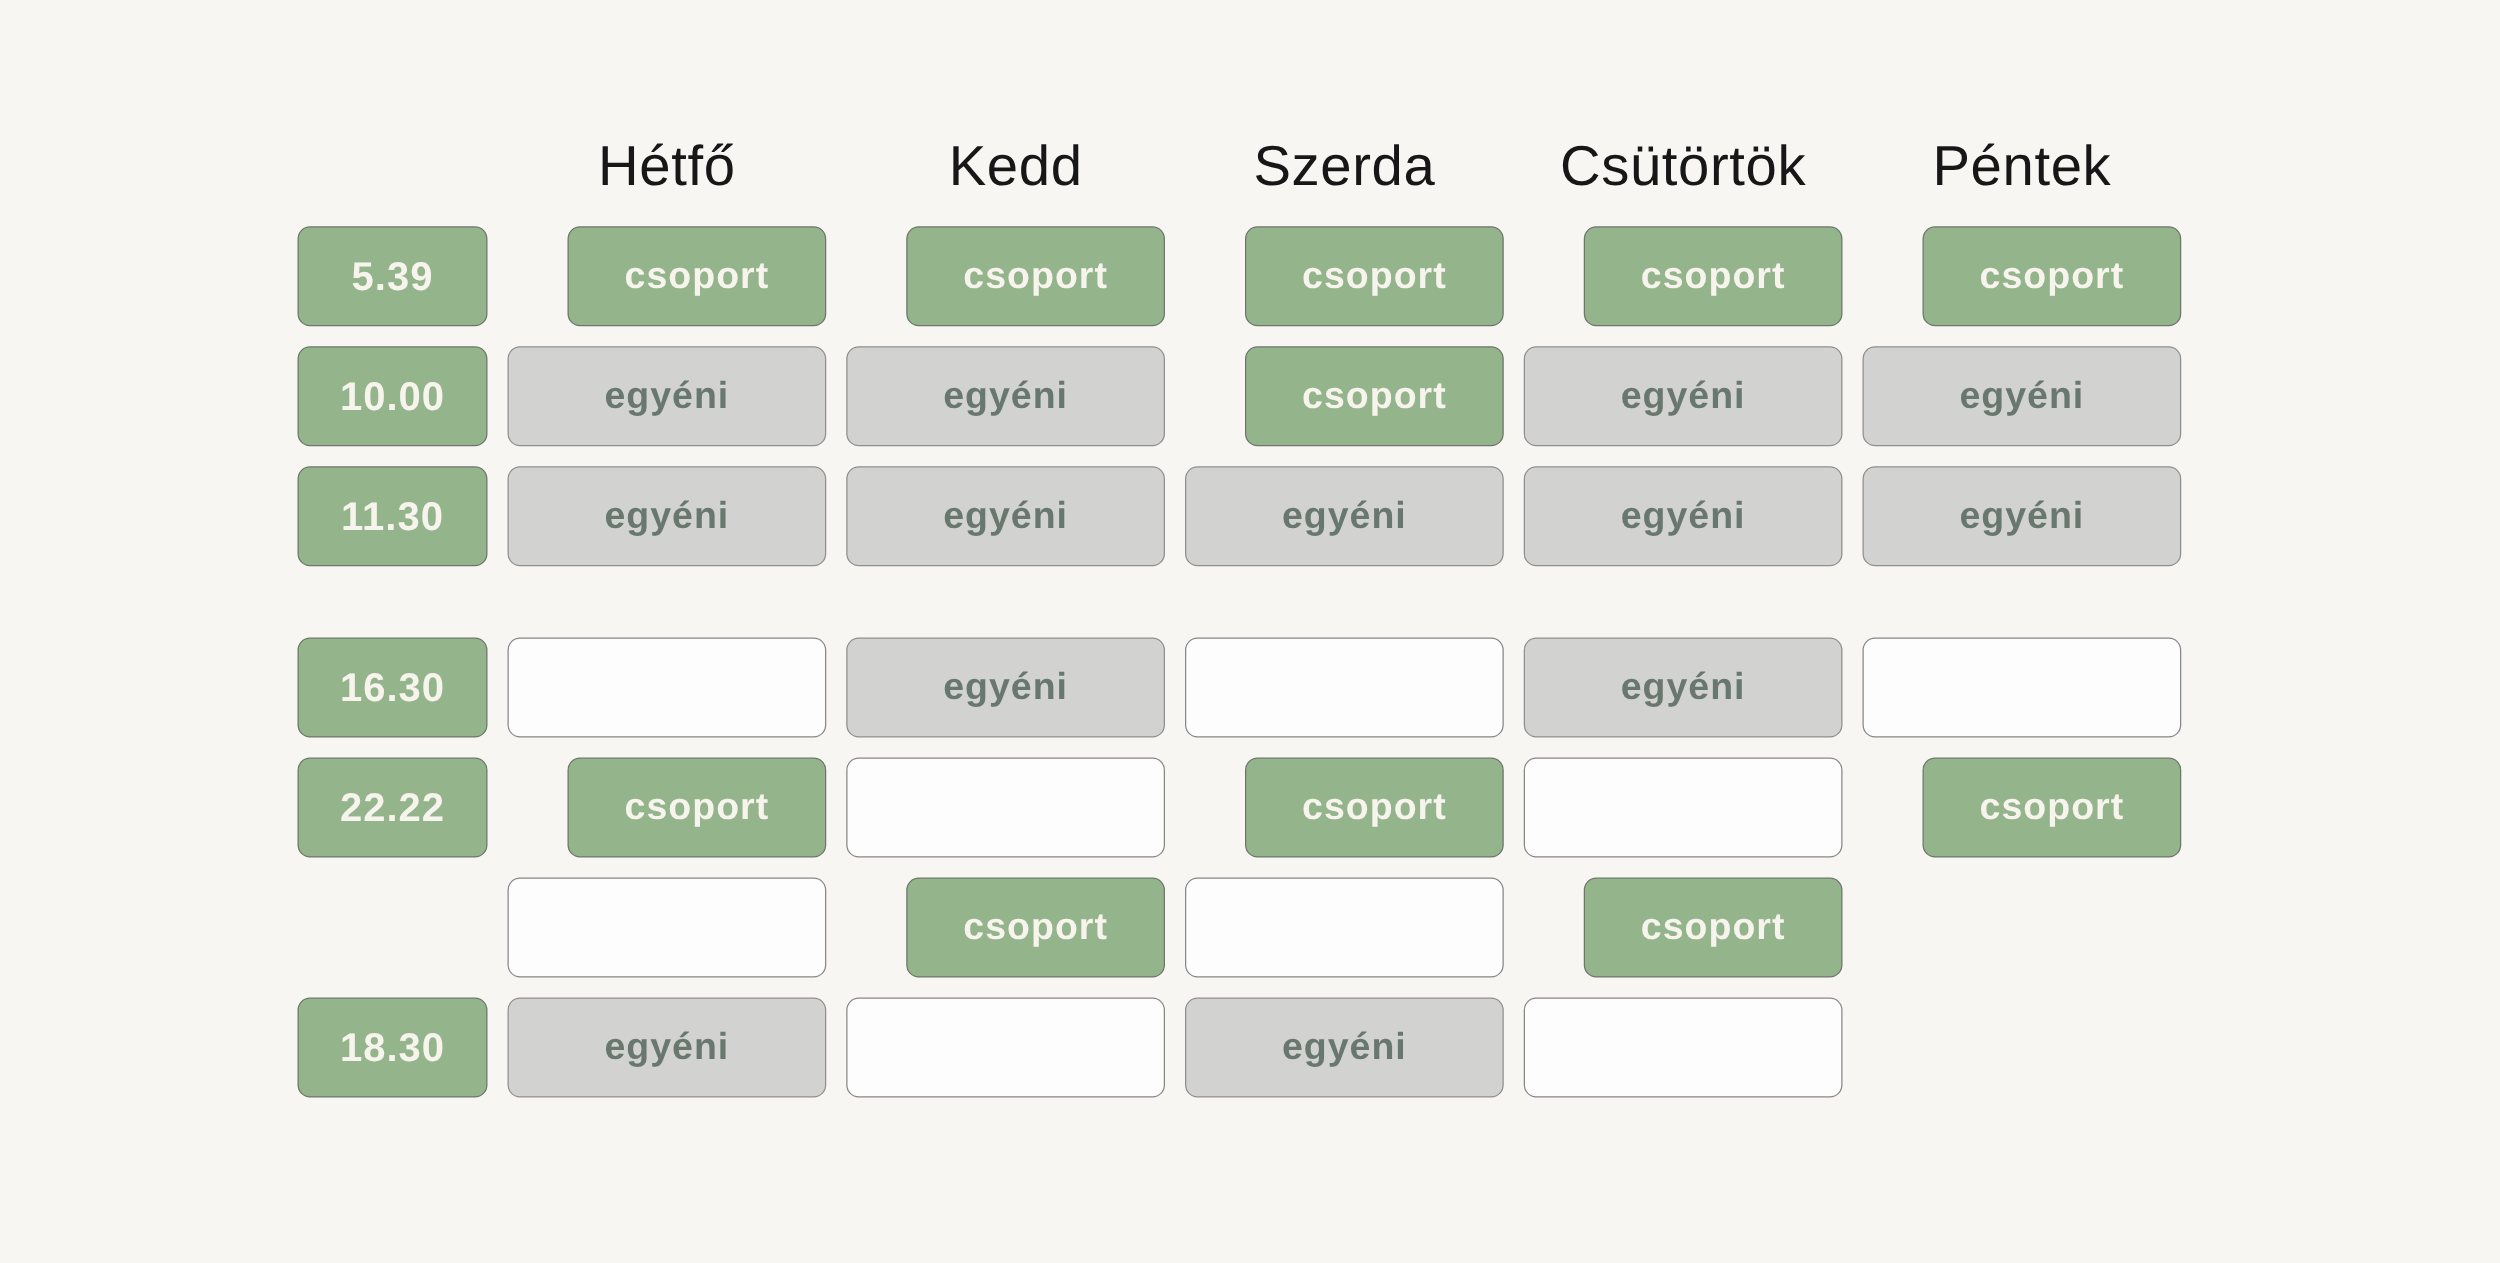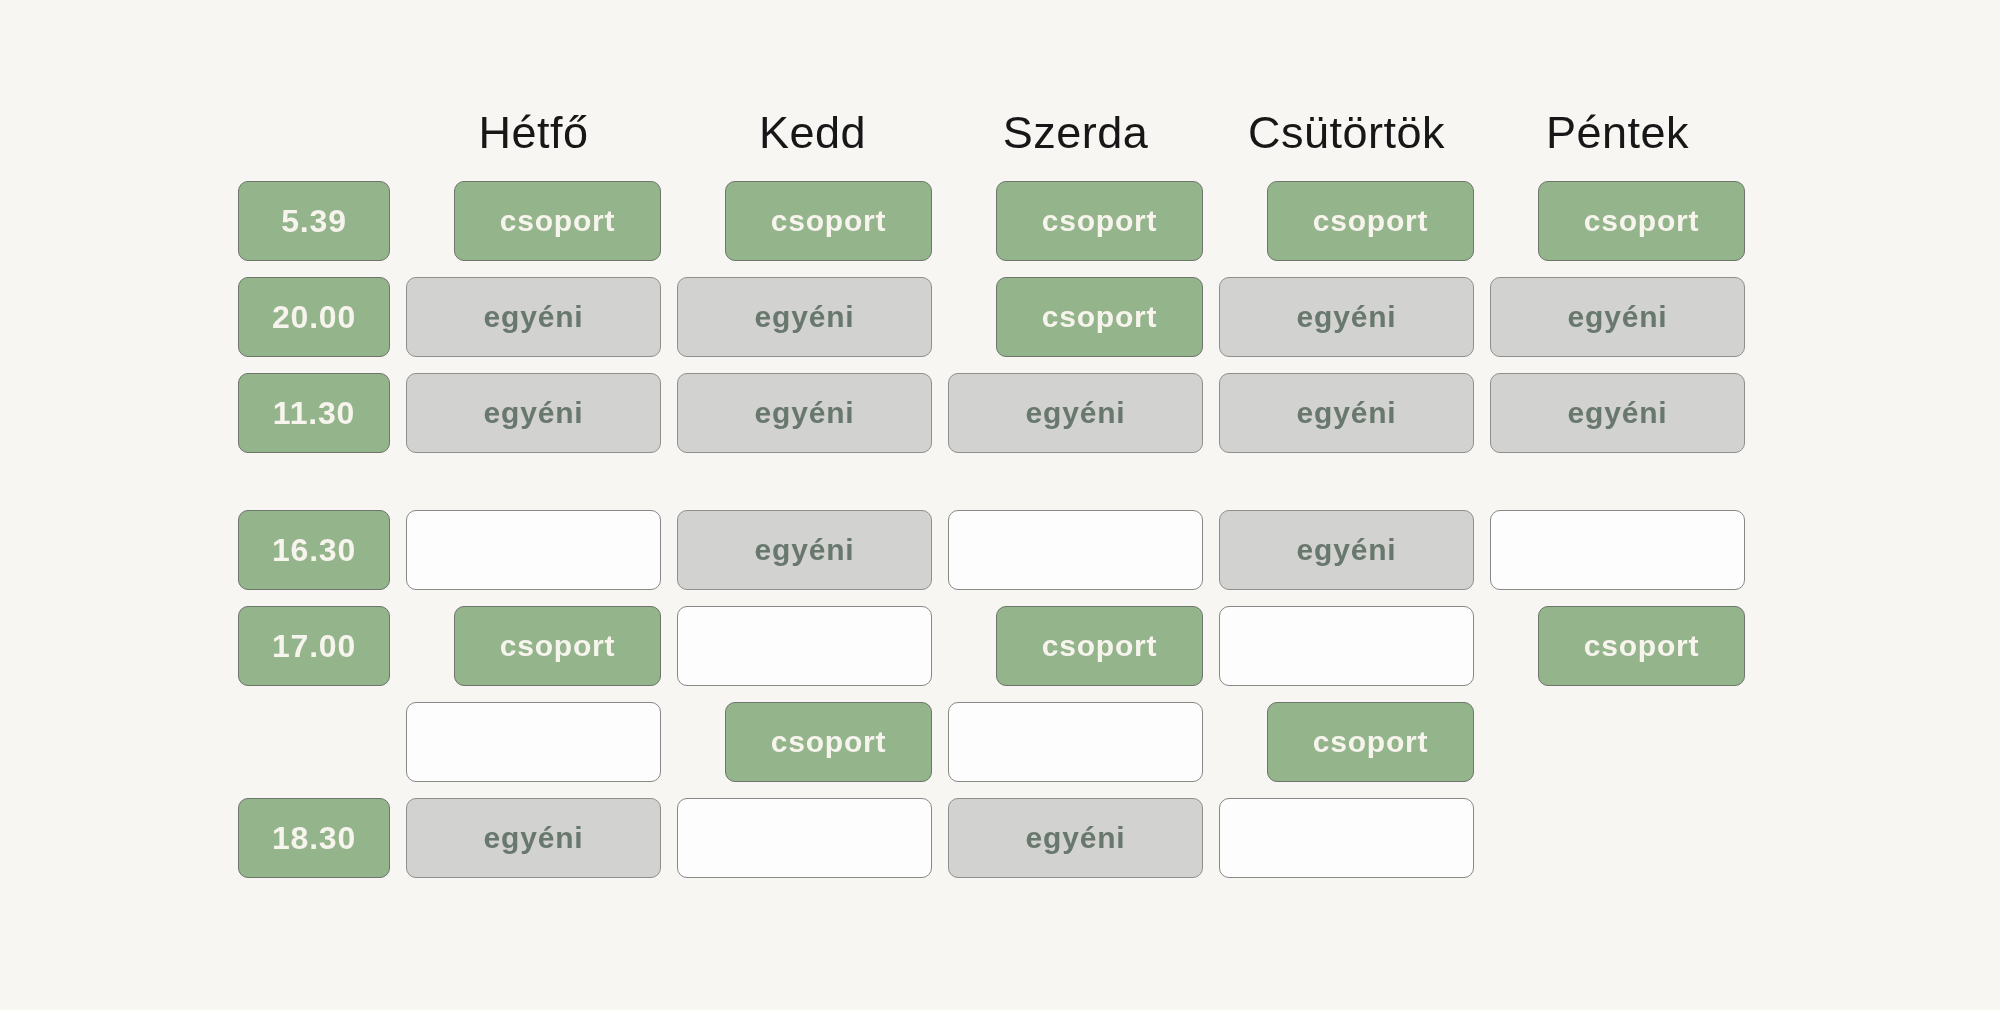--- a/index.html
+++ b/index.html
@@ -77,39 +77,39 @@
     <div class="day-header" style="grid-area: 1 / 3; margin-left: 16px;">Kedd</div>
     <div class="day-header" style="grid-area: 1 / 4;">Szerda</div>
     <div class="day-header" style="grid-area: 1 / 5;">Csütörtök</div>
     <div class="day-header" style="grid-area: 1 / 6;">Péntek</div>
     <div class="cell time" style="grid-area: 2 / 1;">5.39</div>
     <div class="cell group" style="grid-area: 2 / 2;">csoport</div>
     <div class="cell group" style="grid-area: 2 / 3;">csoport</div>
     <div class="cell group" style="grid-area: 2 / 4;">csoport</div>
     <div class="cell group" style="grid-area: 2 / 5;">csoport</div>
     <div class="cell group" style="grid-area: 2 / 6;">csoport</div>
-    <div class="cell time" style="grid-area: 3 / 1;">20.00</div>
+    <div class="cell time" style="grid-area: 3 / 1;">10.00</div>
     <div class="cell individual" style="grid-area: 3 / 2;">egyéni</div>
     <div class="cell individual" style="grid-area: 3 / 3;">egyéni</div>
     <div class="cell group" style="grid-area: 3 / 4;">csoport</div>
     <div class="cell individual" style="grid-area: 3 / 5;">egyéni</div>
     <div class="cell individual" style="grid-area: 3 / 6;">egyéni</div>
     <div class="cell time" style="grid-area: 4 / 1;">11.30</div>
     <div class="cell individual" style="grid-area: 4 / 2;">egyéni</div>
     <div class="cell individual" style="grid-area: 4 / 3;">egyéni</div>
     <div class="cell individual" style="grid-area: 4 / 4;">egyéni</div>
     <div class="cell individual" style="grid-area: 4 / 5;">egyéni</div>
     <div class="cell individual" style="grid-area: 4 / 6;">egyéni</div>
     <div class="cell time" style="grid-area: 6 / 1;">16.30</div>
     <div class="cell free" style="grid-area: 6 / 2;"></div>
     <div class="cell individual" style="grid-area: 6 / 3;">egyéni</div>
     <div class="cell free" style="grid-area: 6 / 4;"></div>
     <div class="cell individual" style="grid-area: 6 / 5;">egyéni</div>
     <div class="cell free" style="grid-area: 6 / 6;"></div>
-    <div class="cell time" style="grid-area: 7 / 1;">17.00</div>
+    <div class="cell time" style="grid-area: 7 / 1;">22.22</div>
     <div class="cell group" style="grid-area: 7 / 2;">csoport</div>
     <div class="cell free" style="grid-area: 7 / 3;"></div>
     <div class="cell group" style="grid-area: 7 / 4;">csoport</div>
     <div class="cell free" style="grid-area: 7 / 5;"></div>
     <div class="cell group" style="grid-area: 7 / 6;">csoport</div>
     <div class="cell free" style="grid-area: 8 / 2;"></div>
     <div class="cell group" style="grid-area: 8 / 3;">csoport</div>
     <div class="cell free" style="grid-area: 8 / 4;"></div>
     <div class="cell group" style="grid-area: 8 / 5;">csoport</div>
     <div class="cell time" style="grid-area: 9 / 1; text-align: right;">18.30</div>

